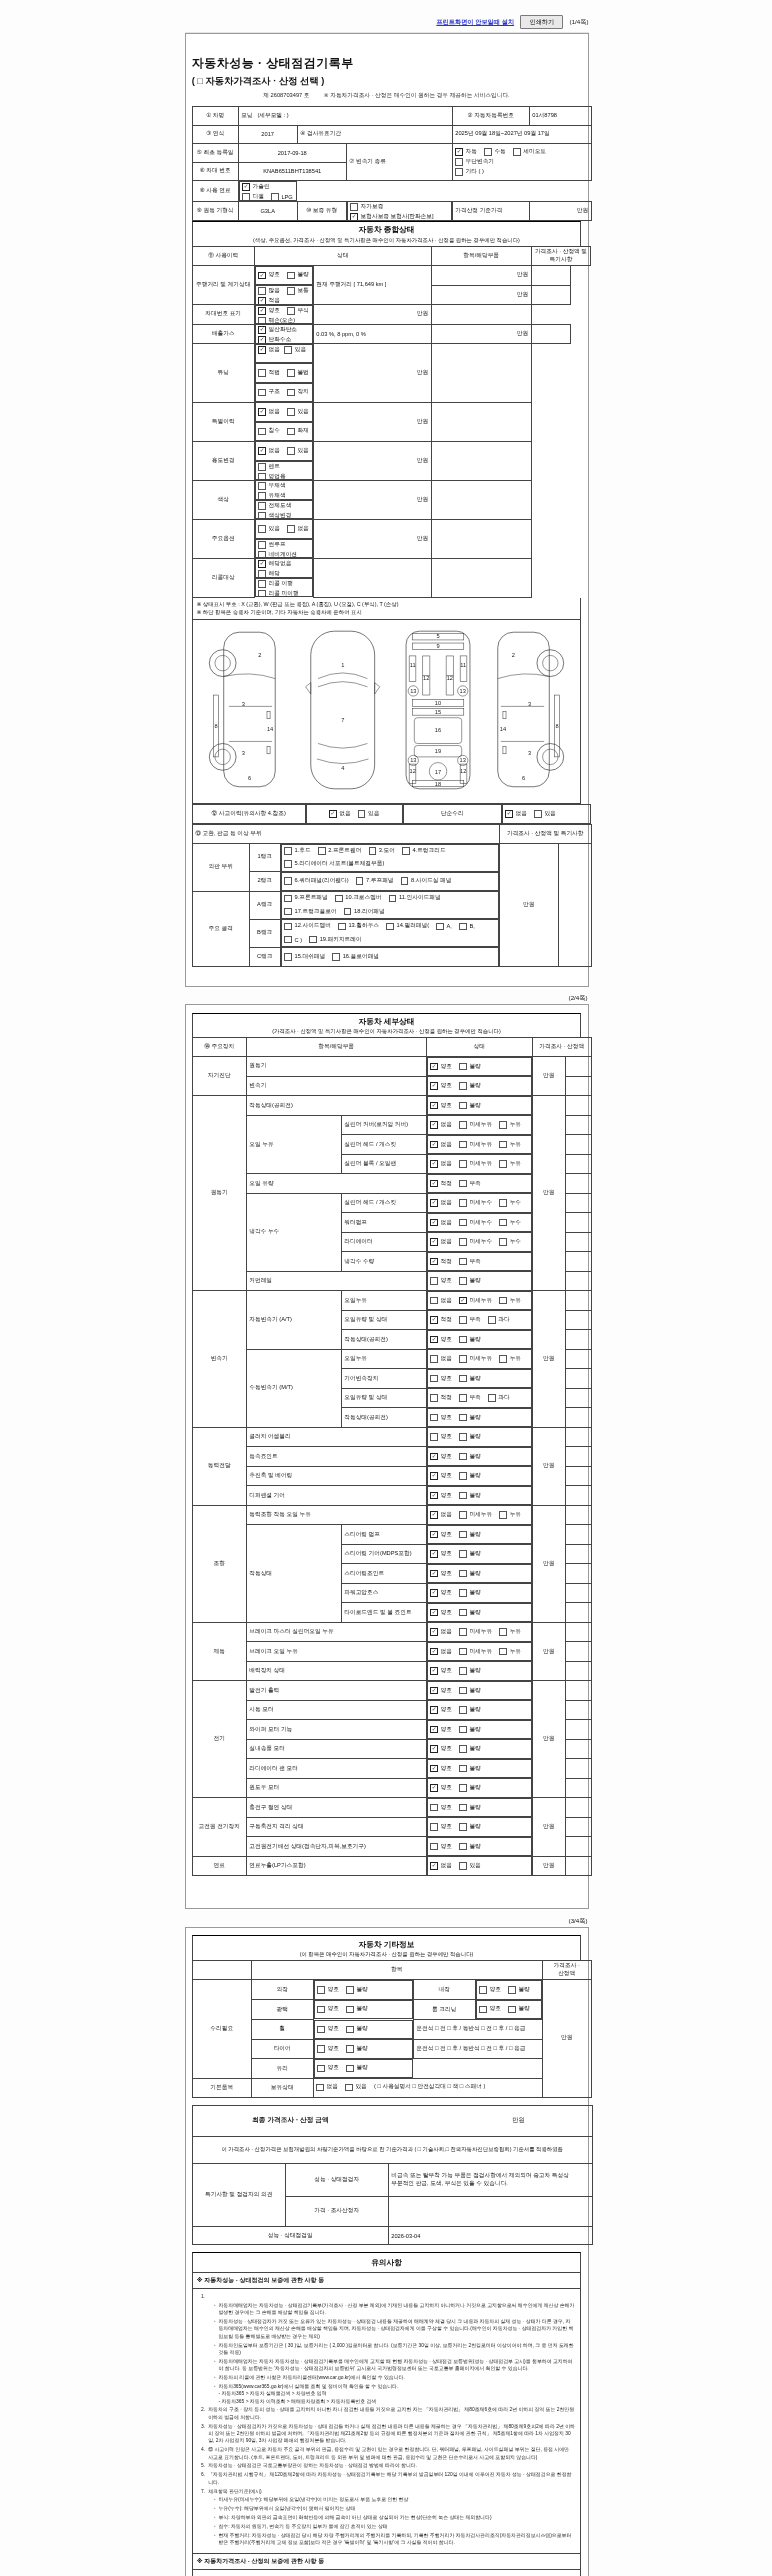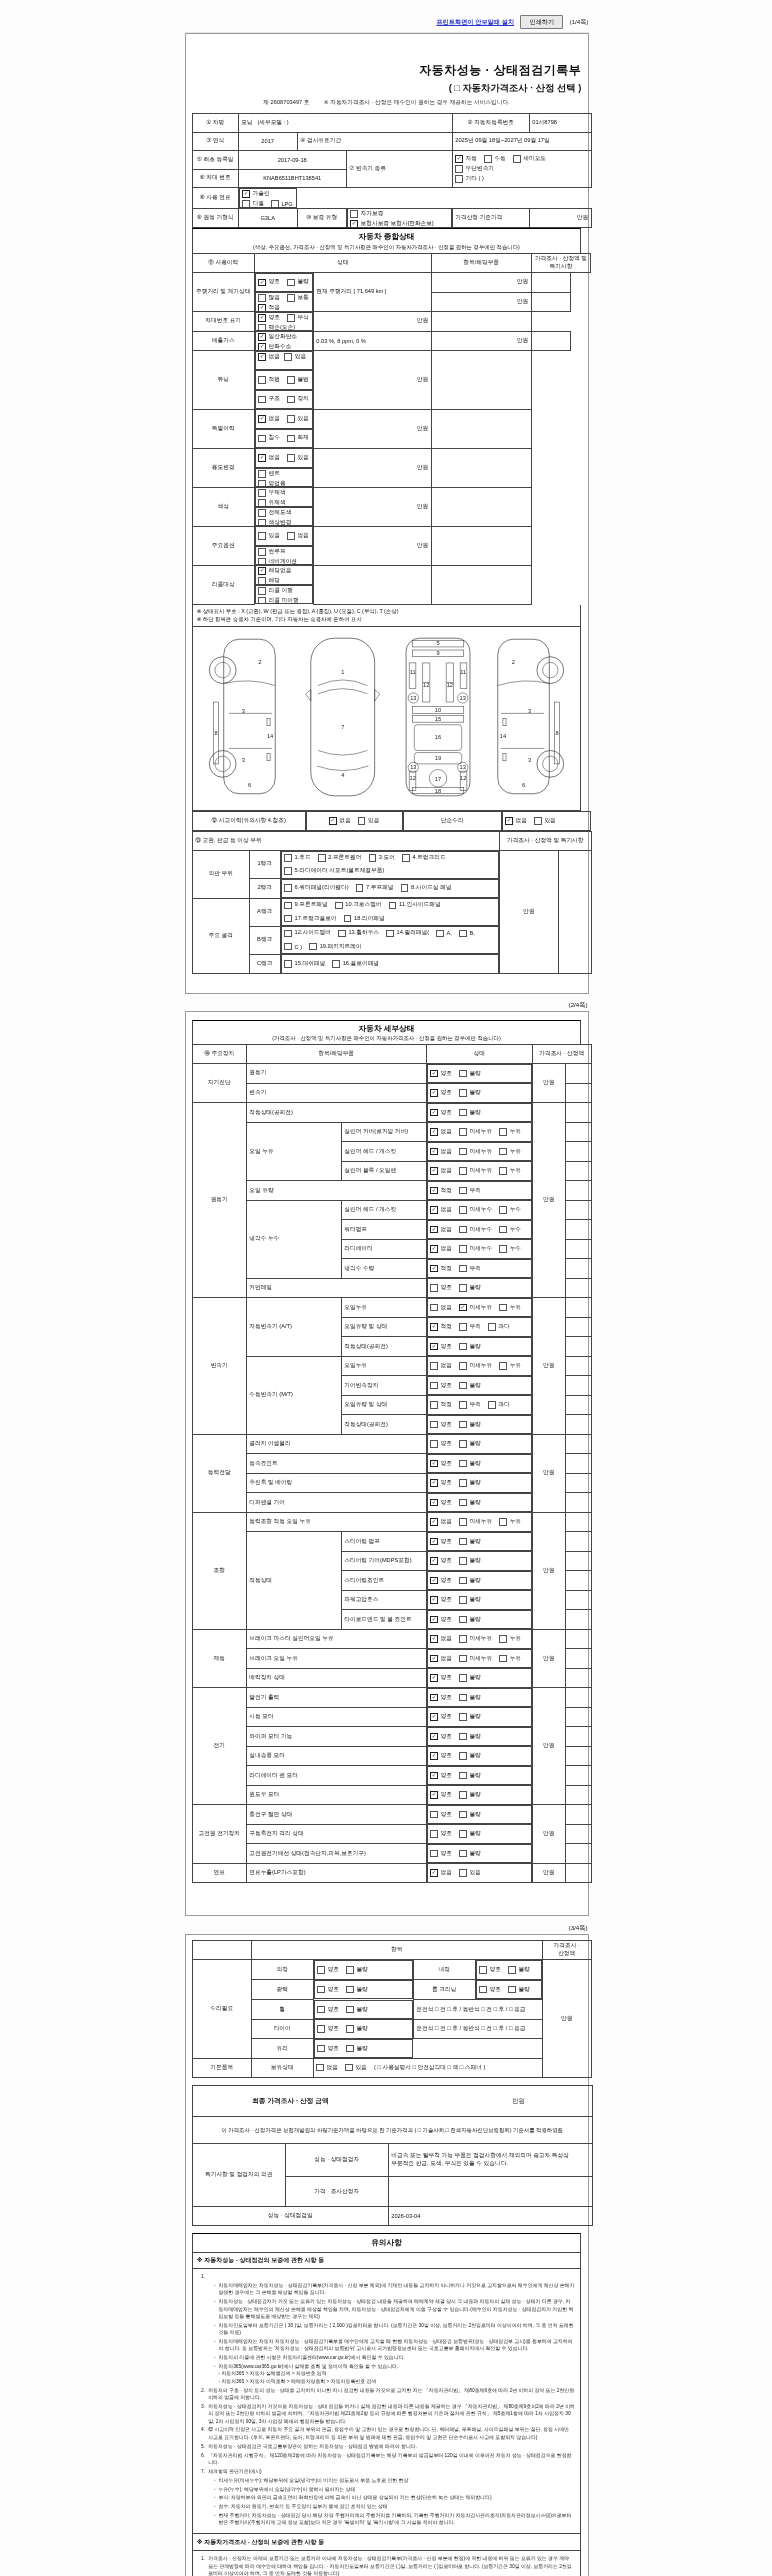--- a/index.html
+++ b/index.html
@@ -4,22 +4,22 @@
 <style>
   html,body{margin:0;padding:0}
   body{width:773px;height:2576px;background:#fdfdfd;font-family:"Liberation Sans","DejaVu Sans",sans-serif;color:#111}
   .wrap{width:404px;margin:0 auto;padding-top:14.4px}
   .topbar{display:flex;justify-content:flex-end;align-items:center;gap:6.2px;padding:1px 0 3.1px;border-bottom:0.5px solid #e5e5e5}
   .install{color:#2a35c8;font-size:6.2px;font-weight:bold;text-decoration:underline;cursor:pointer}
   .printbtn{font-size:6.2px;background:#e9e9e9;border:0.5px solid #7a7a7a;border-radius:1px;padding:1.5px 8.2px;cursor:pointer}
   .pm{font-size:6.2px;color:#222}
   .pmark{text-align:right;font-size:6.2px;padding:3.1px 1px 1.5px}
   .page{border:0.5px solid #9a9a9a;background:#fff;padding:5.2px 6.2px;margin-bottom:4.1px}
-  .doc-title{text-align:right;font-size:12px;font-weight:bold;margin-top:22px;letter-spacing:0.5px}
-  .doc-sub{text-align:right;font-size:9.3px;font-weight:bold;margin:3.1px 0 1px}
+  .doc-title{text-align:left;font-size:12px;font-weight:bold;margin-top:15px;letter-spacing:0.5px}
+  .doc-sub{text-align:left;font-size:9.3px;font-weight:bold;margin:3.1px 0 1px}
   .doc-no{text-align:center;font-size:5.7px;margin:4.1px 0 6.2px;color:#222}
   .doc-no span{margin:0 7.2px}
   .sechead{border:0.5px solid #444;border-top:1px solid #000;border-bottom:none;text-align:center;padding:3.1px 0 2.1px;background:#fff}
   .sechead .t{font-size:7.7px;font-weight:bold}
   .sechead .s{font-size:5.4px;margin-top:1.5px}
   table{width:100%;border-collapse:collapse;table-layout:fixed}
   td{border:0.5px solid #444;font-size:5.7px;padding:1px 2.6px;height:15.5px;vertical-align:middle;word-break:keep-all;overflow:hidden}
   td.hd{text-align:center;font-weight:normal}
   td.lab{text-align:center}
   td.pr{text-align:right}
@@ -1380,20 +1380,24 @@
             <td class="prc">만원</td>
             <td></td>
           </tr>
     </tbody>
       </table>
     <div class="gap60"></div>
   </div>
 
   <div class="pmark">(3/4쪽)</div>
   <div class="page">
+    <div class="sechead" style="margin-top:2.1px">
+      <div class="t">자동차 기타정보</div>
+      <div class="s">(이 항목은 매수인이 자동차가격조사 · 산정을 원하는 경우에만 적습니다)</div>
+    </div>
     <table>
       <colgroup>
           <col style="width:59px">
           <col style="width:62px">
           <col style="width:100px">
           <col style="width:62px">
           <col style="width:67px">
           <col style="width:49px">
         </colgroup>
       <tbody>

